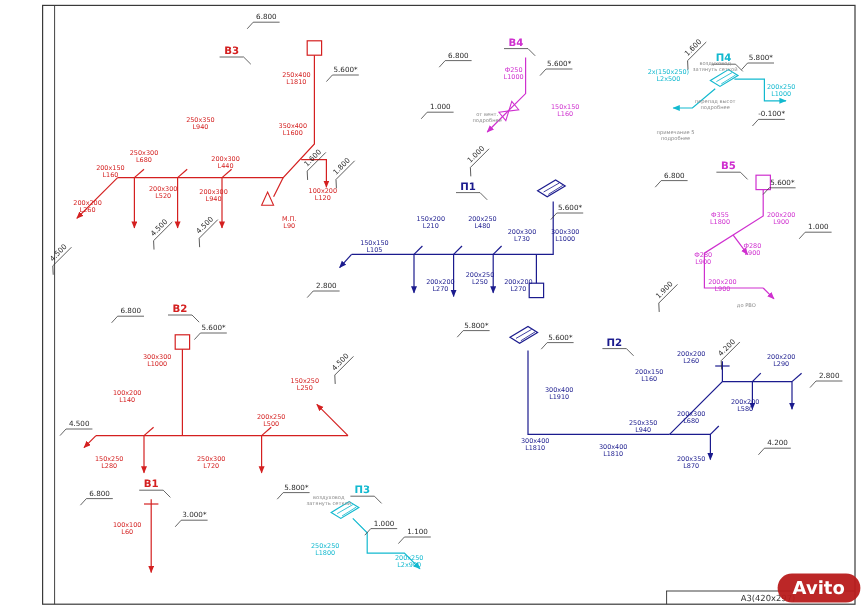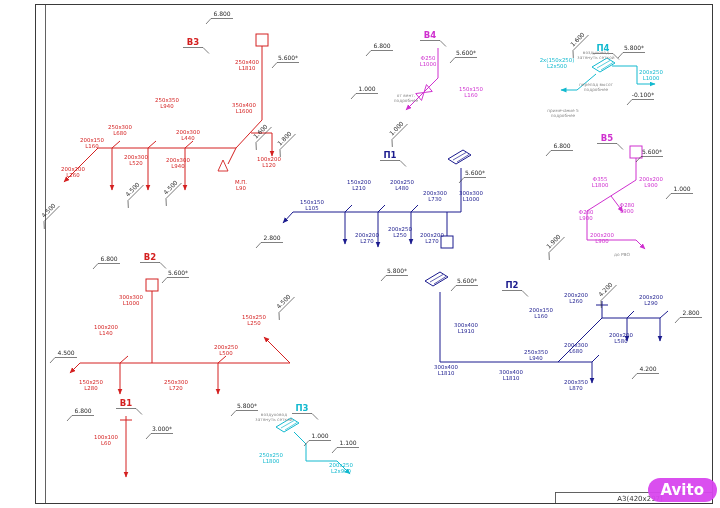--- a/index.html
+++ b/index.html
@@ -1,20 +1,20 @@
 <!DOCTYPE html>
 <html><head>
 <meta charset="utf-8">
 <style>
   html,body{margin:0;padding:0;background:#ffffff;}
   .sheet{position:relative;width:720px;height:508px;background:#ffffff;overflow:hidden;
          font-family:"DejaVu Sans",sans-serif;}
   svg{display:block}
   svg text{font-family:"DejaVu Sans",sans-serif;}
-  .watermark{position:absolute;right:3px;bottom:6px;background:#d946ef;color:#ffffff;
+  .watermark{position:absolute;right:3px;bottom:6px;background:#b91c1c;color:#ffffff;
              border-radius:14px;padding:3px 13px;font-size:15px;font-weight:bold;
              font-family:"DejaVu Sans",sans-serif;opacity:0.95;}
 </style>
 </head>
 <body>
 
 <div class="sheet">
   <svg id="cad" viewBox="0 0 720 508" width="720" height="508" xmlns="http://www.w3.org/2000/svg">
     <rect x="35.5" y="4.5" width="677" height="499" fill="none" stroke="#3a3a3a" stroke-width="1"></rect>
     <line x1="45.5" y1="4.5" x2="45.5" y2="503.5" stroke="#3a3a3a" stroke-width="0.8"></line>

